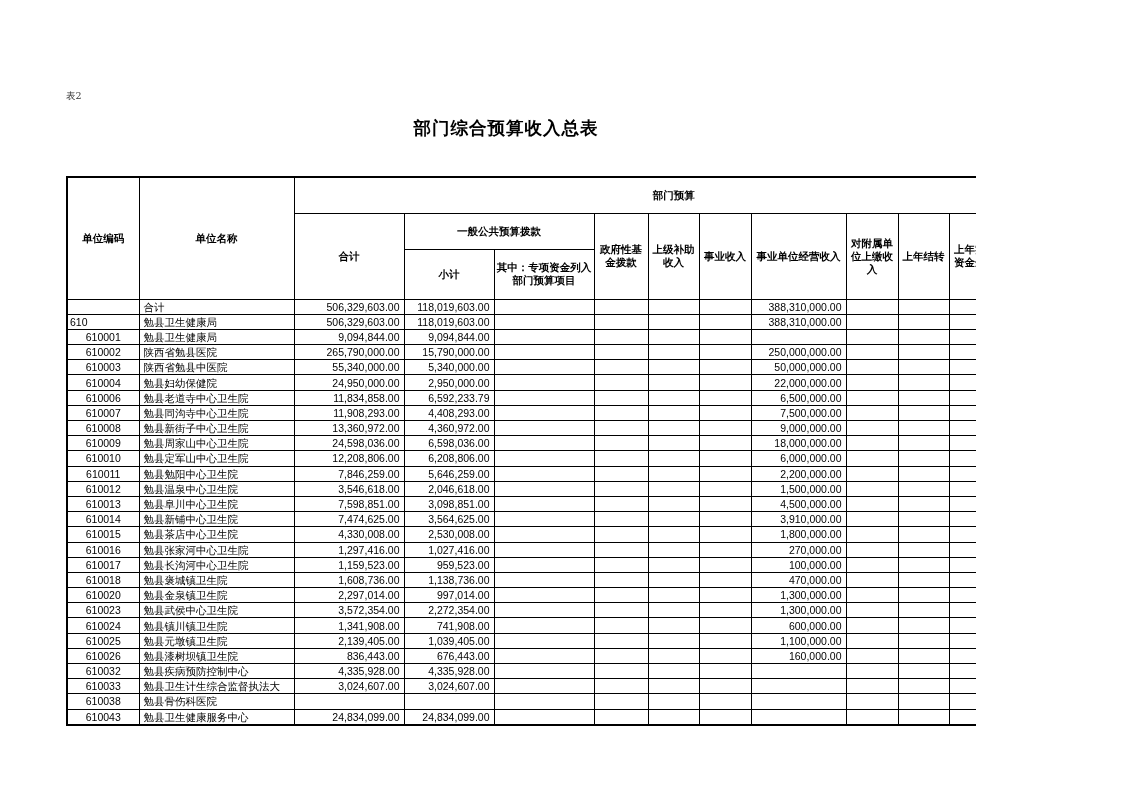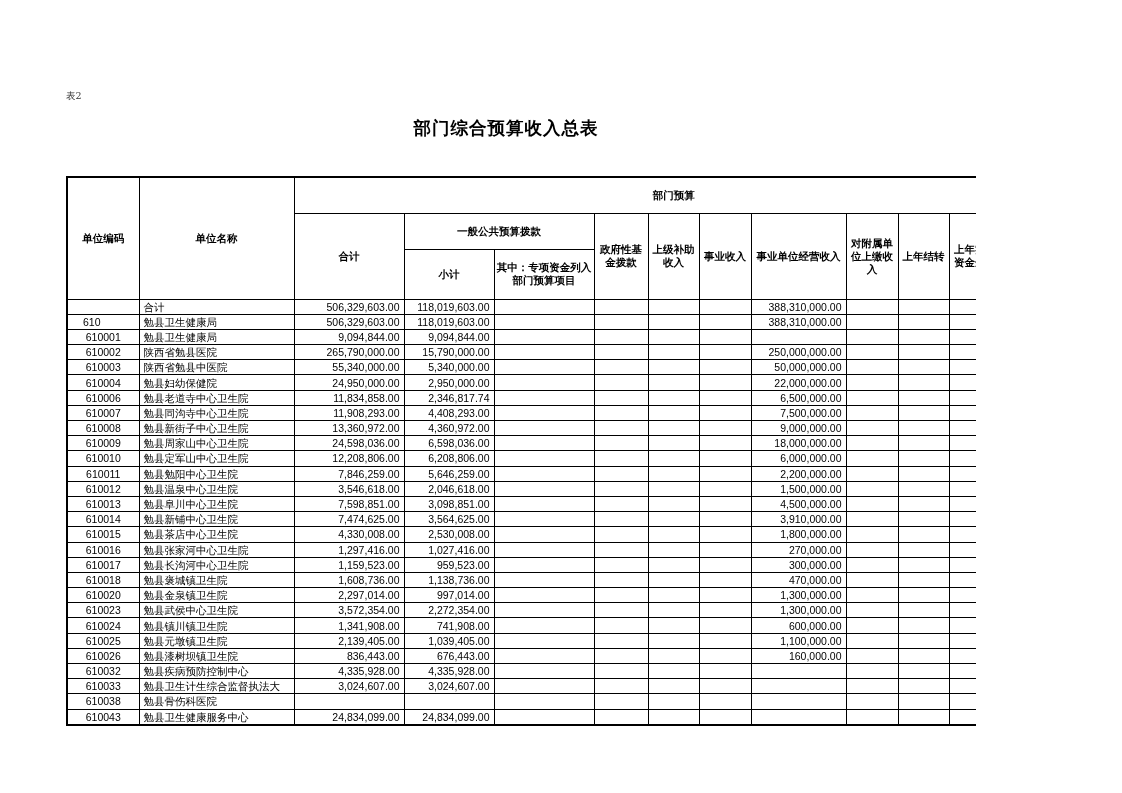--- a/index.html
+++ b/index.html
@@ -68,21 +68,21 @@
   tr.h-row-3 { height: 34px; }
   th.subcol-special { font-size: 10px; margin-left: 37px; }
   table.budget tbody td {
     height: 15.2px;
     padding: 0 4px;
     line-height: 14px;
     white-space: nowrap;
     vertical-align: middle;
   }
   td.cell-code { text-align: center; }
-  tr.level-department td.cell-code { text-align: left; padding-left: 15px; }
+  tr.level-department td.cell-code { text-align: left; padding-left: 2px; }
   td.cell-name { text-align: left; padding-left: 3px; }
   td.cell-num  { text-align: right; }
 </style>
 </head>
 <body>
 
 <div class="page">
 
   <div class="page-tag">表2</div>
 
@@ -216,21 +216,21 @@
           <td class="cell-num">22,000,000.00</td>
           <td class="cell-num"></td>
           <td class="cell-num"></td>
           <td class="cell-num"></td>
           <td class="cell-num"></td>
         </tr>
         <tr class="level-unit">
           <td class="cell-code">610006</td>
           <td class="cell-name">勉县老道寺中心卫生院</td>
           <td class="cell-num">11,834,858.00</td>
-          <td class="cell-num">2,346,817.74</td>
+          <td class="cell-num">6,592,233.79</td>
           <td class="cell-num"></td>
           <td class="cell-num"></td>
           <td class="cell-num"></td>
           <td class="cell-num"></td>
           <td class="cell-num">6,500,000.00</td>
           <td class="cell-num"></td>
           <td class="cell-num"></td>
           <td class="cell-num"></td>
           <td class="cell-num"></td>
         </tr>
@@ -386,21 +386,21 @@
         </tr>
         <tr class="level-unit">
           <td class="cell-code">610017</td>
           <td class="cell-name">勉县长沟河中心卫生院</td>
           <td class="cell-num">1,159,523.00</td>
           <td class="cell-num">959,523.00</td>
           <td class="cell-num"></td>
           <td class="cell-num"></td>
           <td class="cell-num"></td>
           <td class="cell-num"></td>
-          <td class="cell-num">300,000.00</td>
+          <td class="cell-num">100,000.00</td>
           <td class="cell-num"></td>
           <td class="cell-num"></td>
           <td class="cell-num"></td>
           <td class="cell-num"></td>
         </tr>
         <tr class="level-unit">
           <td class="cell-code">610018</td>
           <td class="cell-name">勉县褒城镇卫生院</td>
           <td class="cell-num">1,608,736.00</td>
           <td class="cell-num">1,138,736.00</td>

